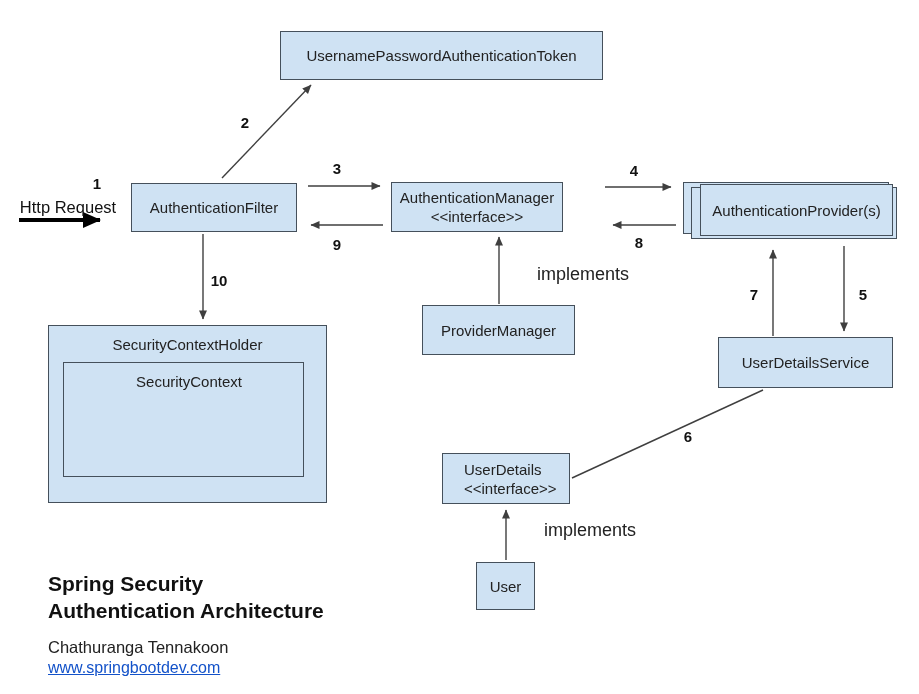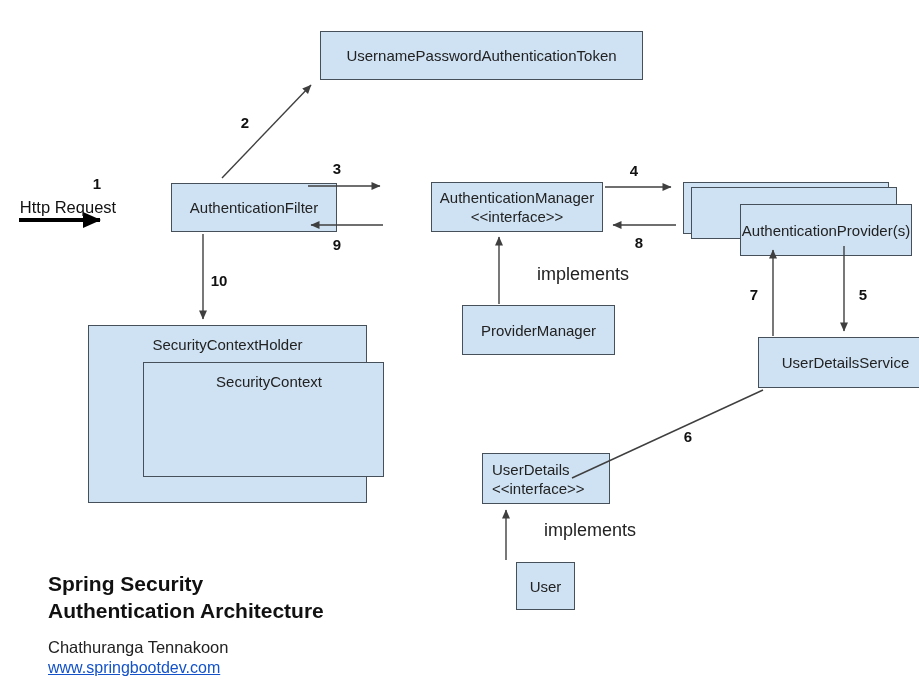--- a/index.html
+++ b/index.html
@@ -15,25 +15,24 @@
   .canvas{
     position:relative;width:919px;height:694px;background:#ffffff;overflow:hidden;
   }
   .node{
     position:absolute;
     background:var(--node-fill);
     border:1.6px solid var(--node-border);
     display:flex;flex-direction:column;align-items:center;justify-content:center;
     font-size:15px;line-height:19px;color:#222;
     text-align:center;
-    margin-left:40px;
   }
   .node .stereo{font-size:15px;}
   .stack-back{position:absolute;background:var(--node-fill);border:1.6px solid var(--node-border);}
-  .node-left-align{align-items:flex-start;text-align:left;padding-left:9px;}
+  .node-left-align{align-items:flex-start;text-align:left;padding-left:21px;}
   .label-top{justify-content:flex-start;padding-top:9px;}
   svg.wires{position:absolute;left:0;top:0;pointer-events:none;}
   svg.wires line{stroke:var(--line-color);stroke-width:1.4px;}
   svg.wires line.thick{stroke:#000;stroke-width:4px;}
   .lbl{
     position:absolute;transform:translate(-50%,-50%);
     font-size:15px;font-weight:bold;color:#111;white-space:nowrap;
   }
   .lbl.plain{font-weight:normal;font-size:18px;color:#222;margin-left:32px;}
   .lbl.req{font-weight:normal;font-size:16.5px;color:#111;}
@@ -59,21 +58,21 @@
   </div>
 
   <div class="node" style="left:391px;top:182px;width:172px;height:50px;">
     <span>AuthenticationManager</span>
     <span class="stereo">&lt;&lt;interface&gt;&gt;</span>
   </div>
 
   <div style="position:absolute;left:683px;top:182px;width:224px;height:63px;">
     <div class="stack-back" style="left:0;top:0;width:206px;height:52px;"></div>
     <div class="stack-back" style="left:8px;top:5px;width:206px;height:52px;"></div>
-    <div class="node" style="left:17px;top:22px;width:172px;height:52px;">
+    <div class="node" style="left:17px;top:2px;width:193px;height:52px;">
       <span>AuthenticationProvider(s)</span>
     </div>
   </div>
 
   <div class="node" style="left:422px;top:305px;width:153px;height:50px;">
     <span>ProviderManager</span>
   </div>
 
   <div class="node" style="left:718px;top:337px;width:175px;height:51px;">
     <span>UserDetailsService</span>

